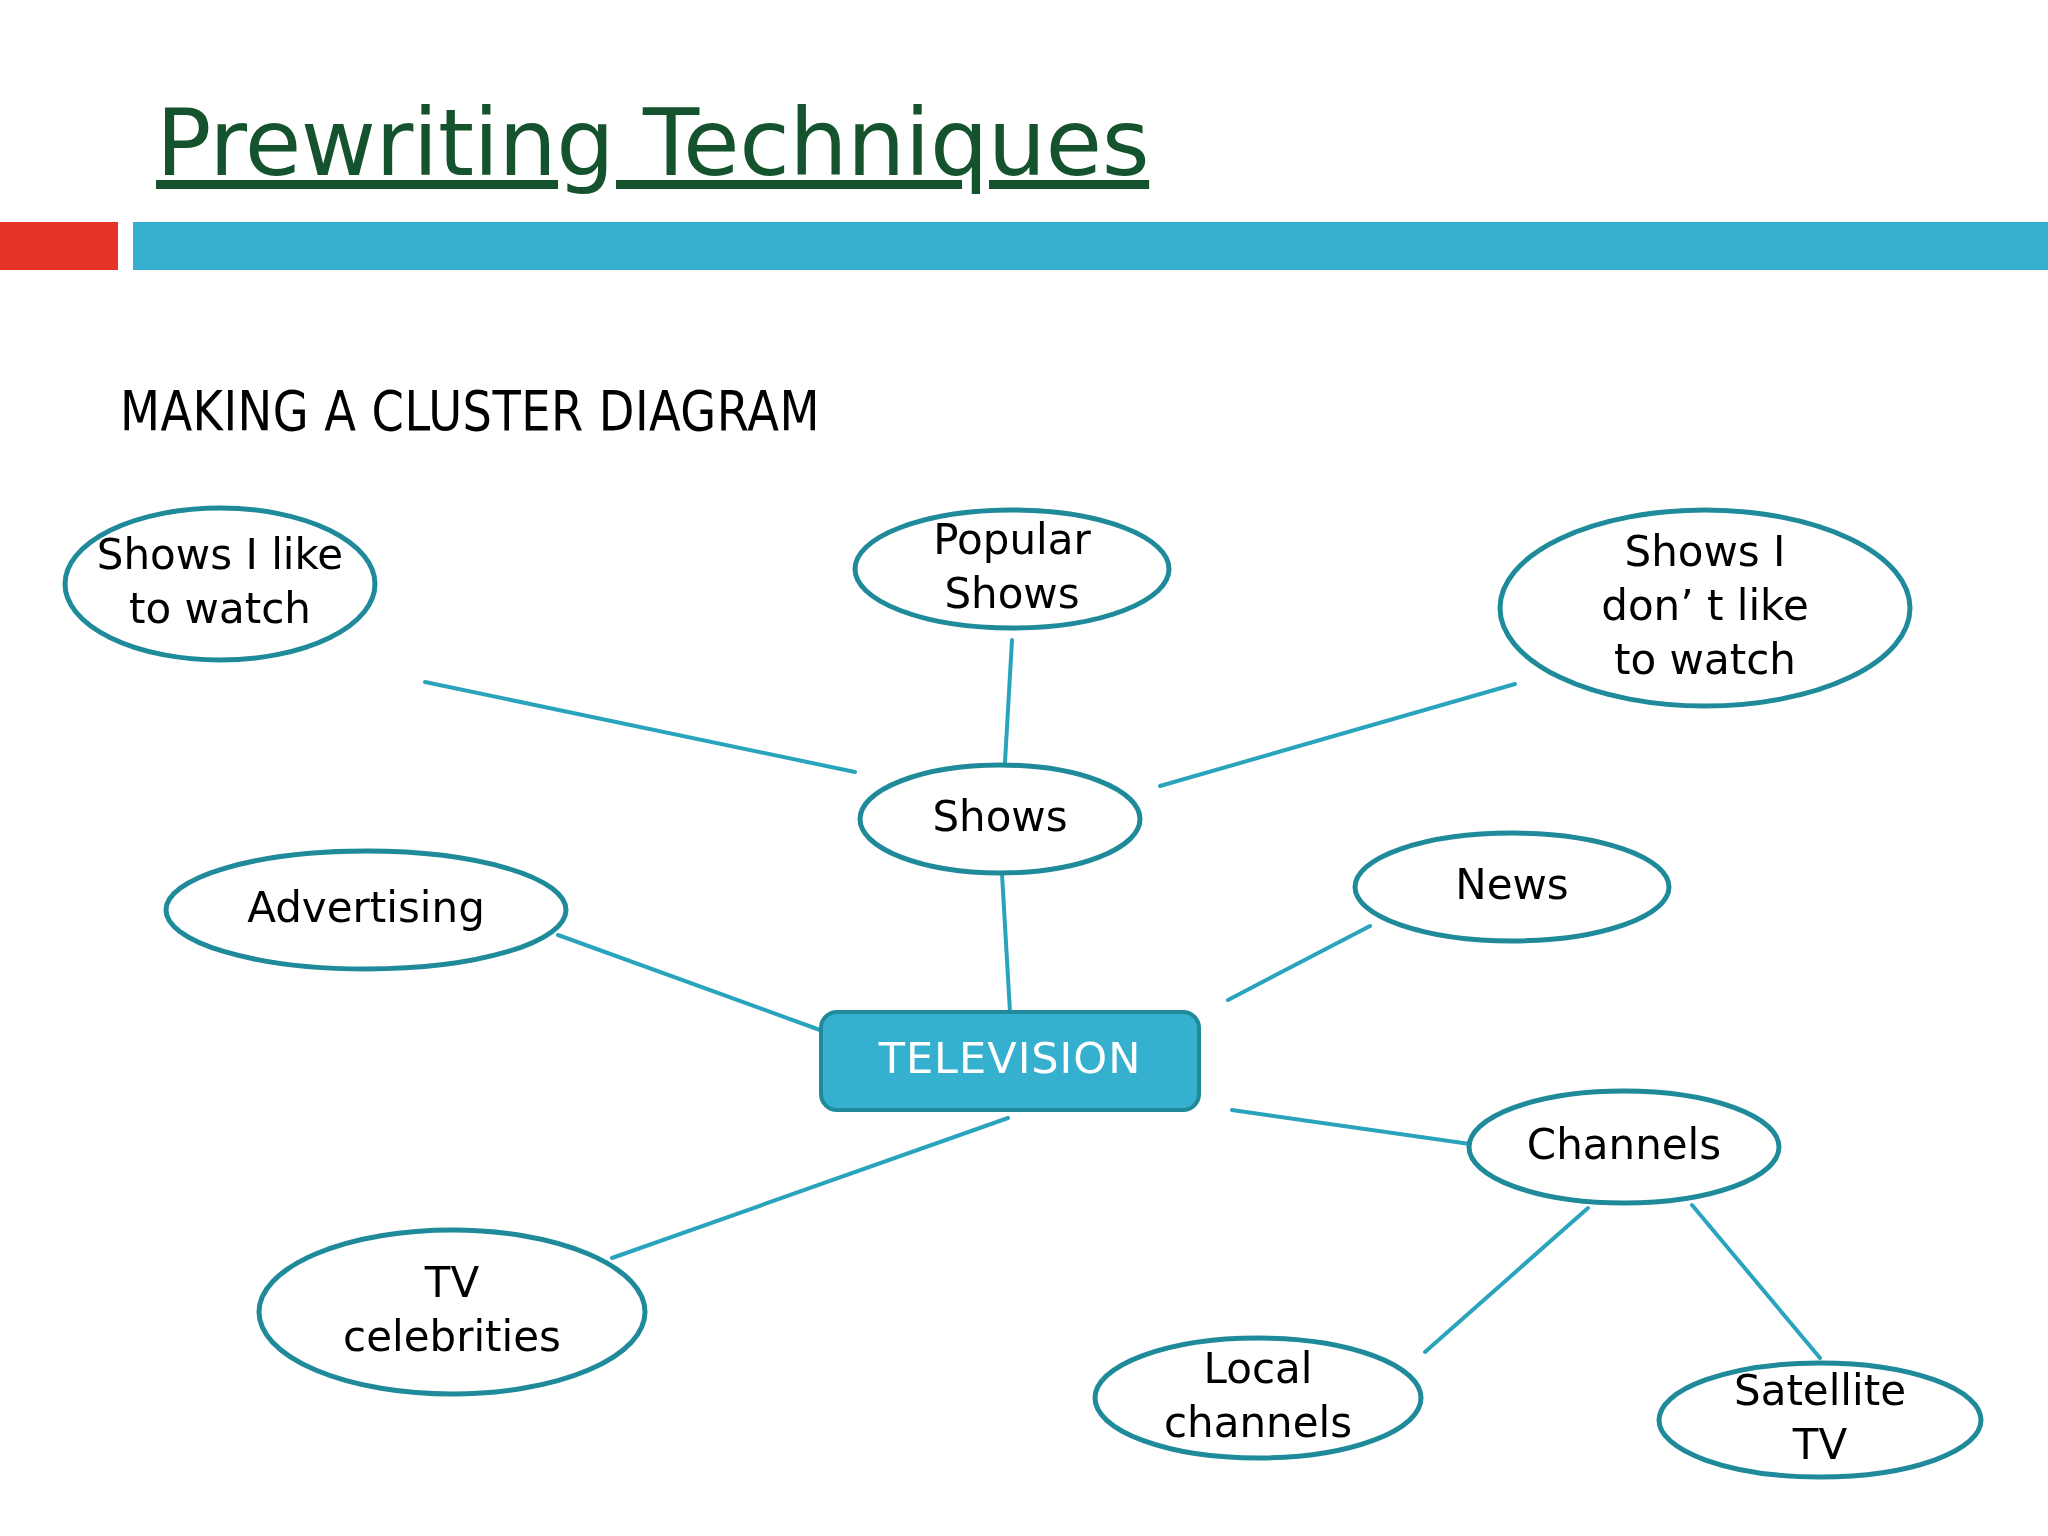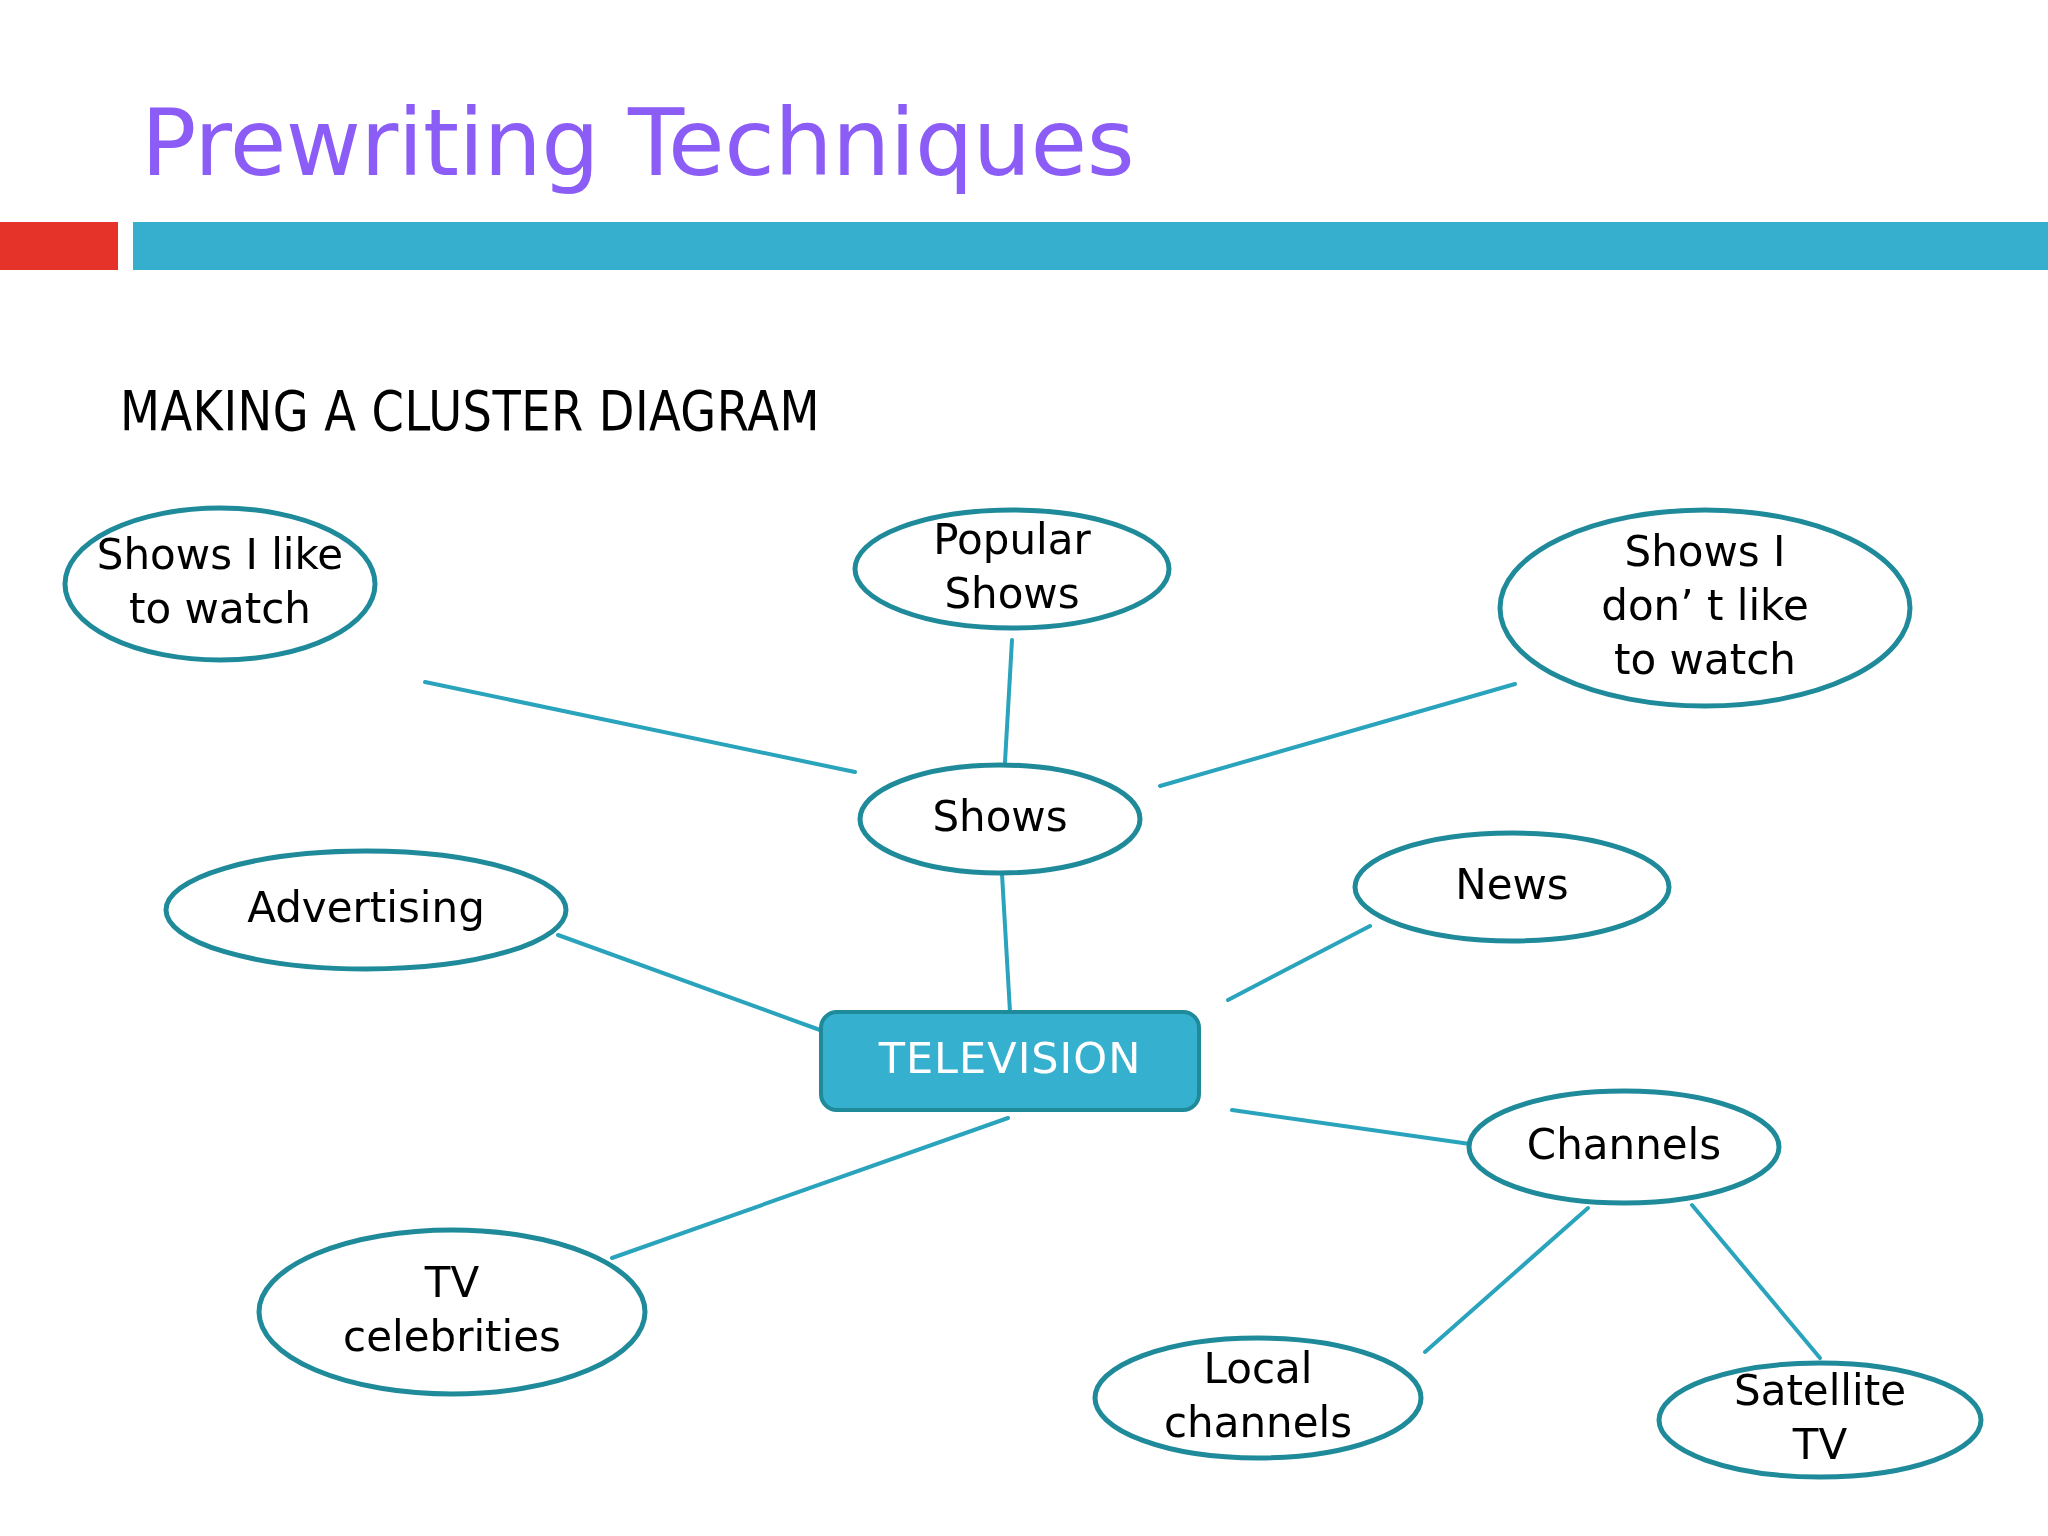--- a/index.html
+++ b/index.html
@@ -16,29 +16,30 @@
   #slide {
     position: relative;
     width: 2048px;
     height: 1536px;
     background: #ffffff;
   }
 
   
   #slide-title {
     position: absolute;
-    left: 141px;
+    left: 156px;
     top: 96px;
     font-family: "DejaVu Sans", sans-serif;
     font-size: 92px;
     font-weight: 400;
     letter-spacing: -0.5px;
-    color: #8b5cf6;
+    color: #14532d;
     white-space: nowrap;
     line-height: 1.05;
+    text-decoration: underline;
   }
 
   
   #accent-red {
     position: absolute;
     left: 0px;
     top: 222px;
     width: 118px;
     height: 48px;
     background: #E63329;

